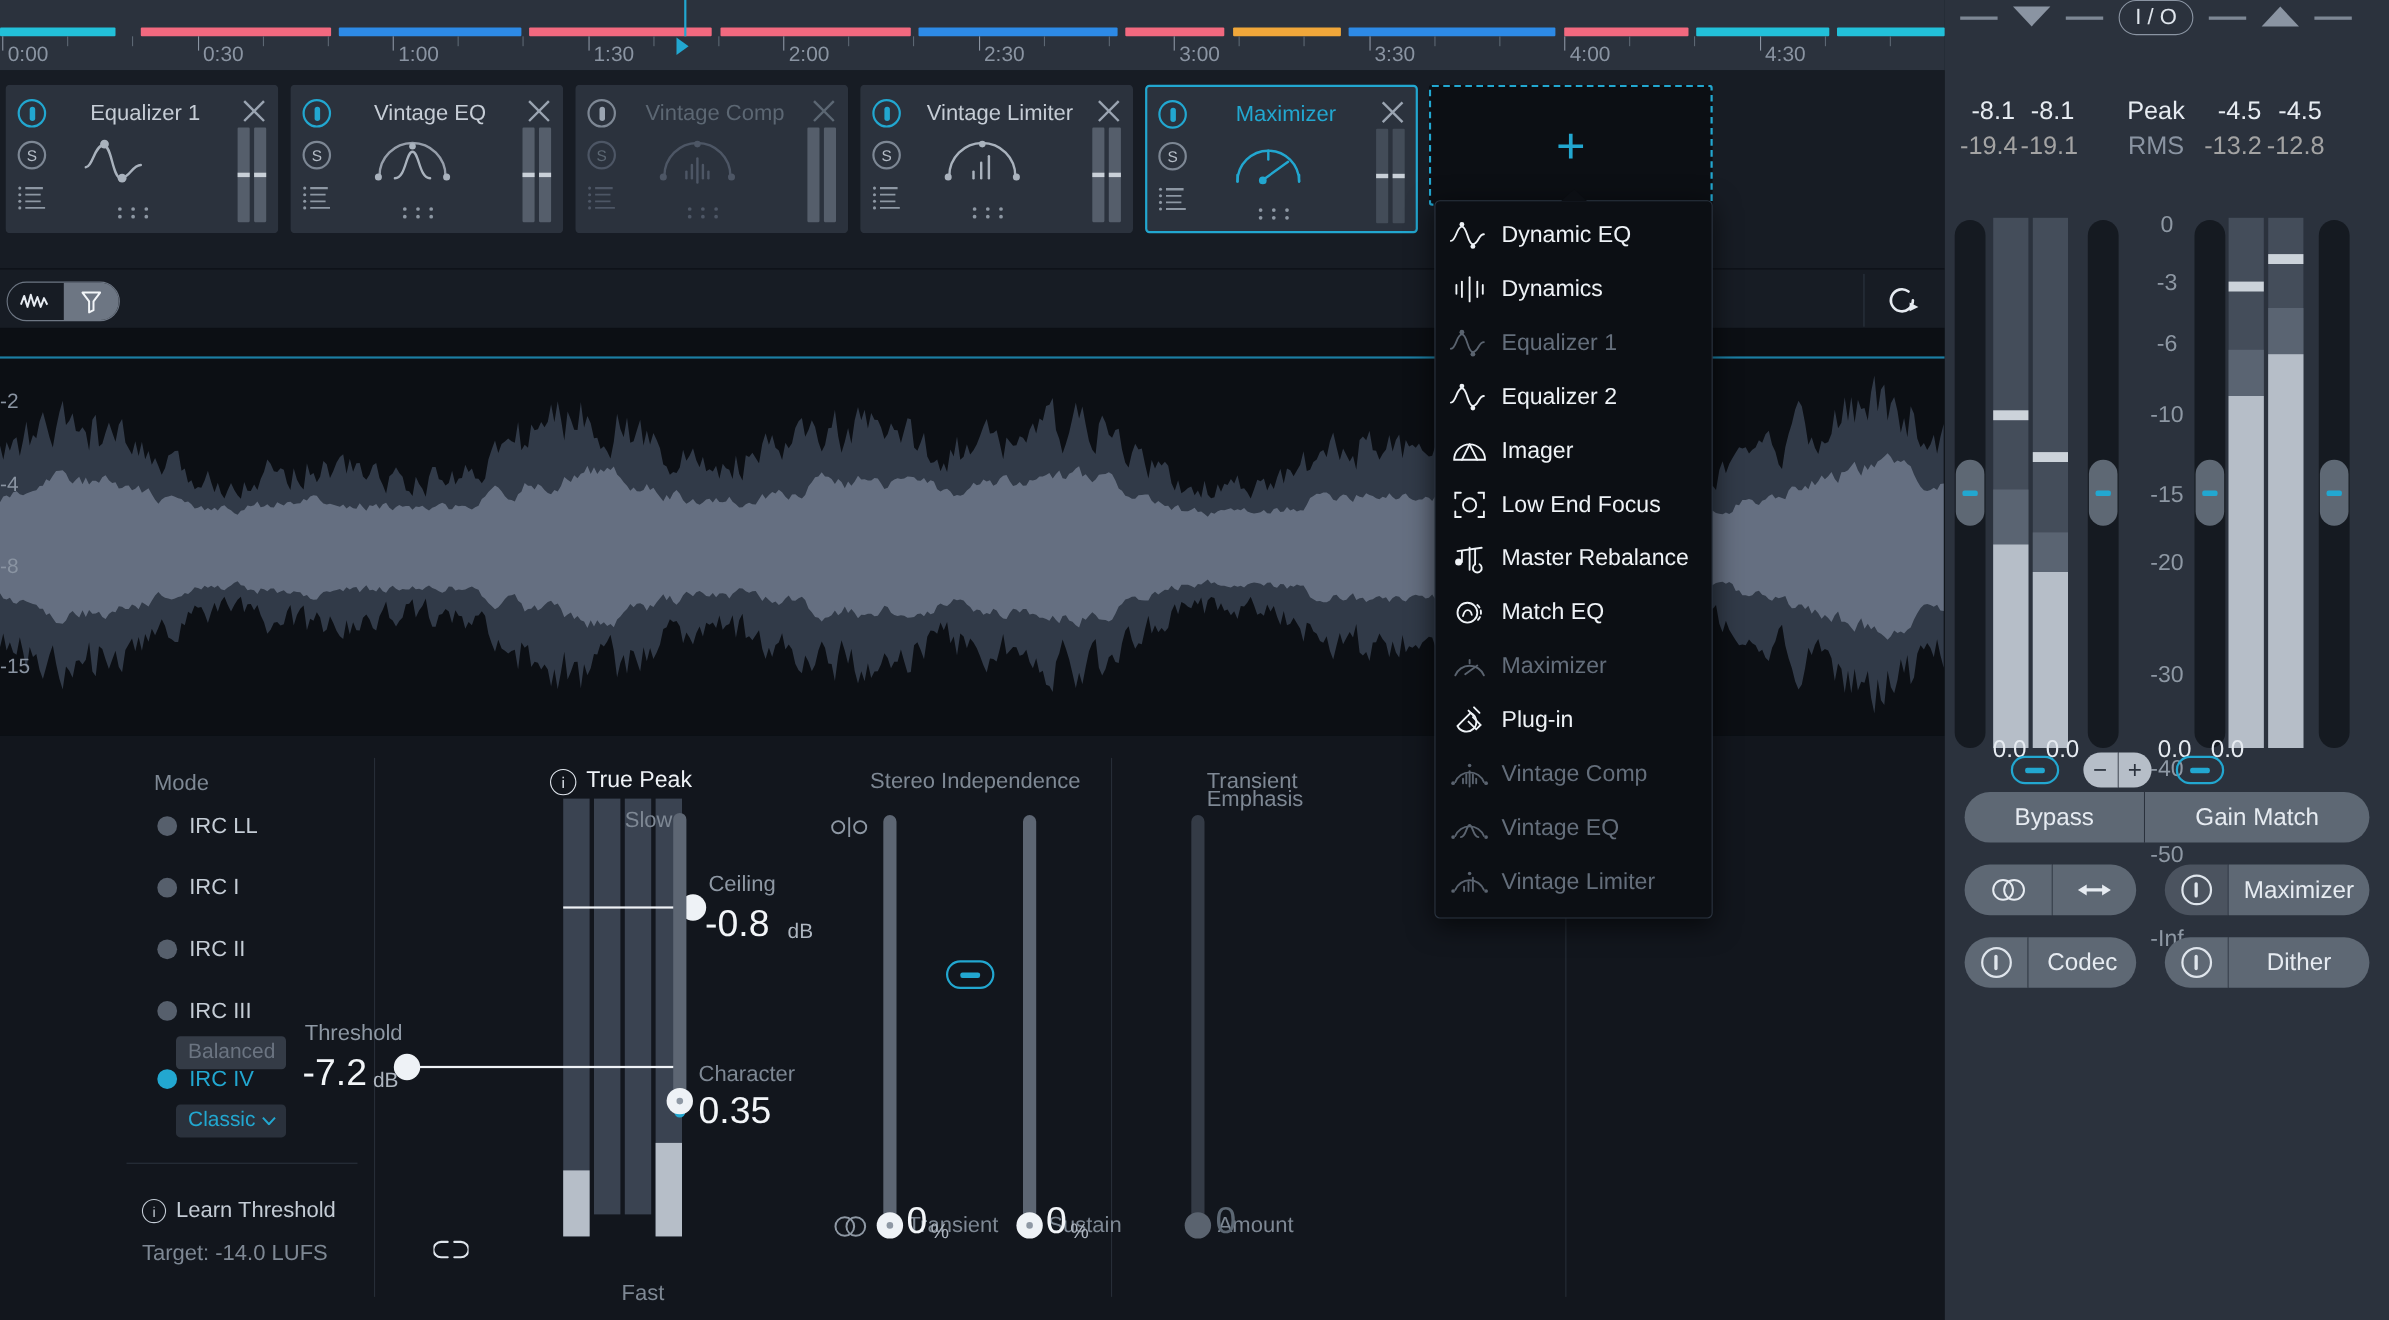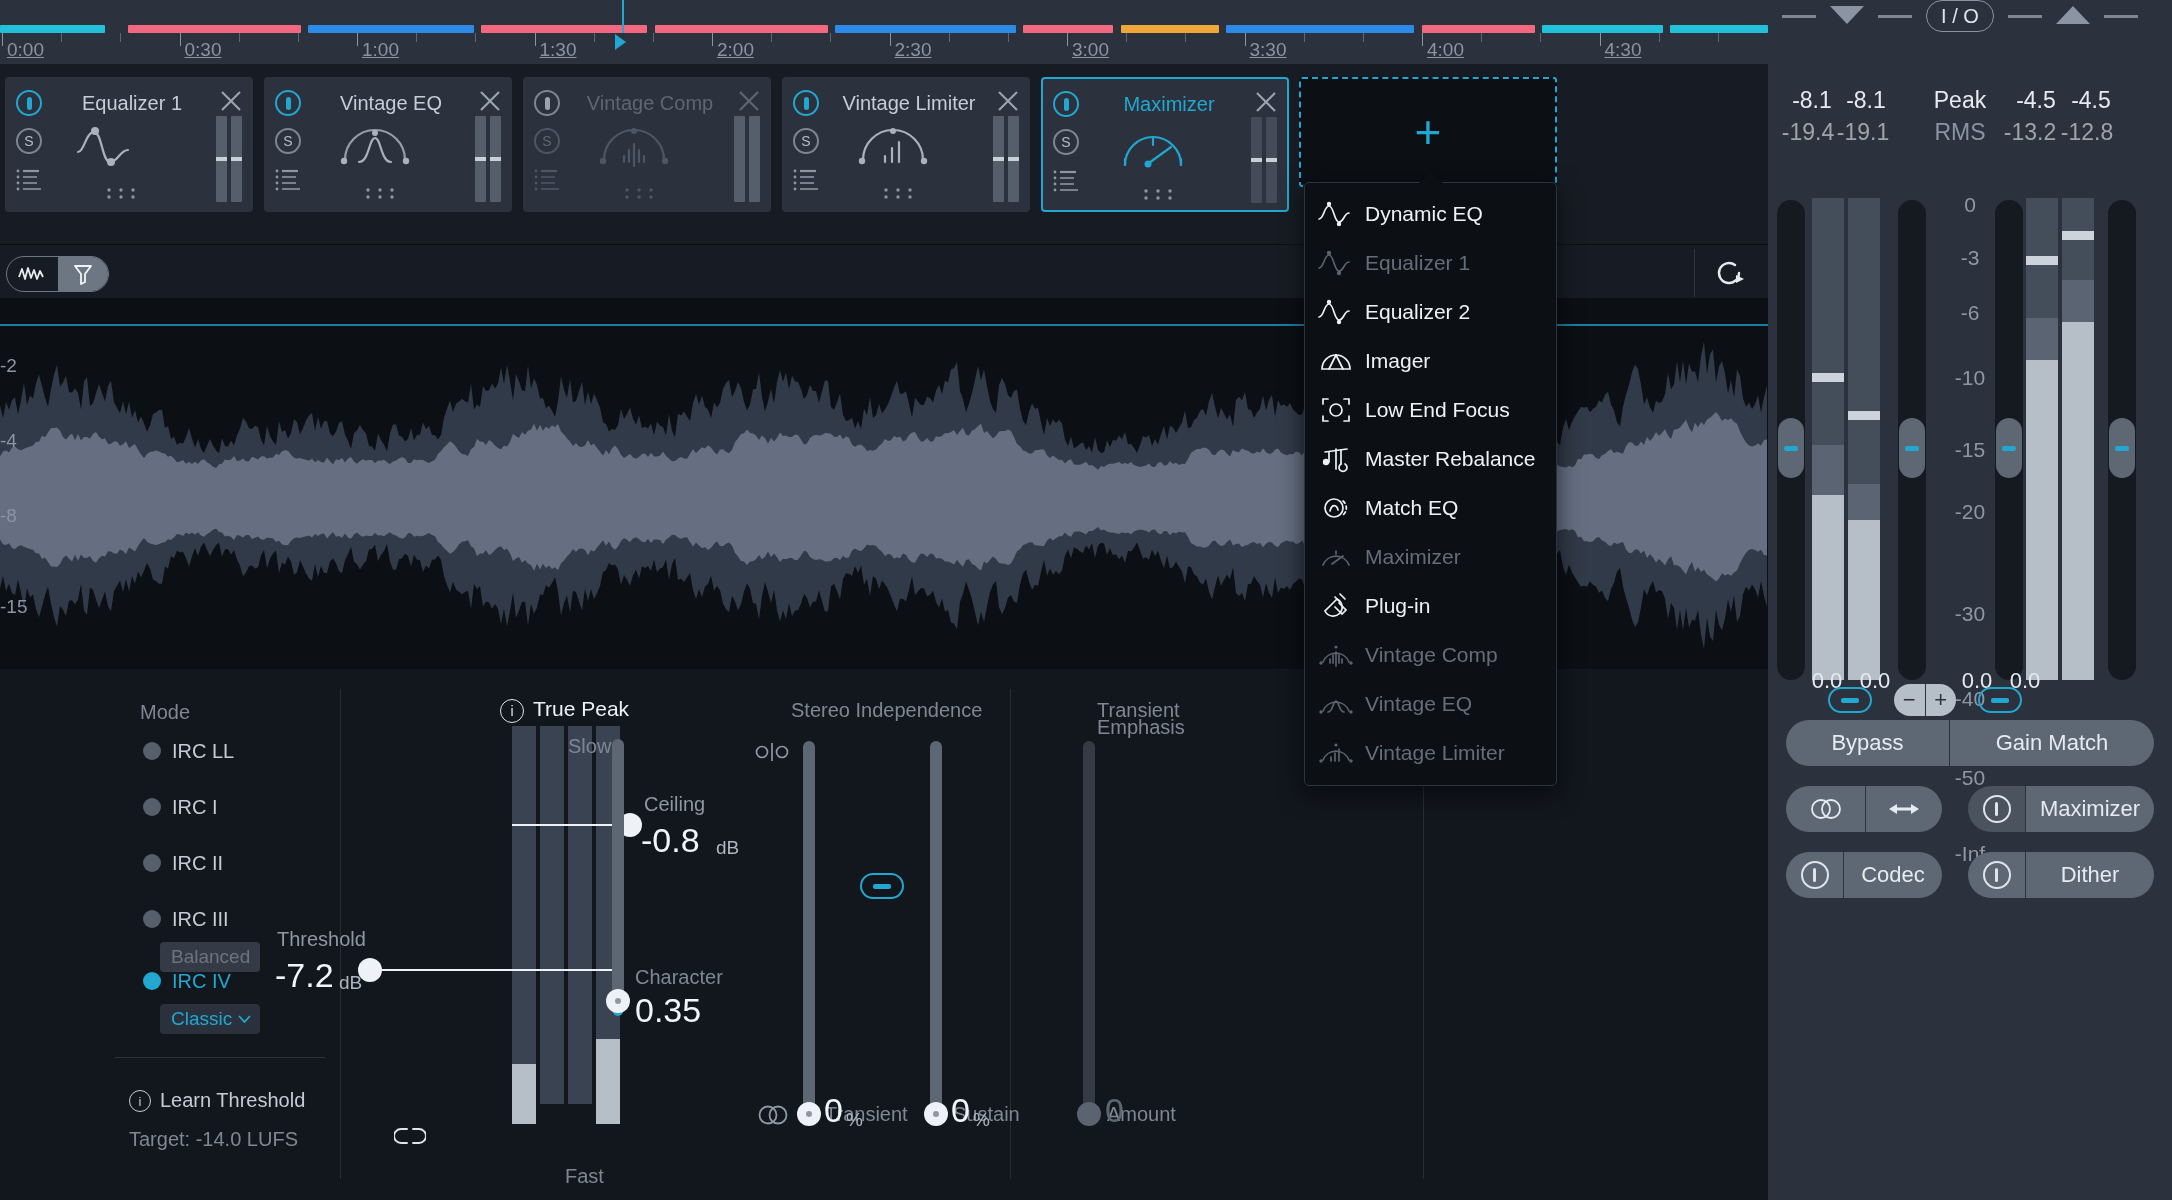--- a/index.html
+++ b/index.html
@@ -18,21 +18,20 @@
     background: #2b323d;
   }
   .tl-segments { position: absolute; left: 0; top: 25px; height: 8px; width: 1768px; }
   .tl-seg { position: absolute; top: 0; height: 8px; border-radius: 1px; }
   .tl-ticks { position: absolute; left: 0; top: 33px; width: 1768px; height: 31px; }
   .tl-tick { position: absolute; top: 0; width: 1px; height: 9px; background: #5c6773; }
   .tl-tick.major { height: 13px; background: #8a94a2; }
   .tl-label {
     position: absolute; top: 6px; font-size: 19px; color: #8a94a2;
     white-space: nowrap;
-    text-decoration: underline;
   }
   .tl-playhead {
     position: absolute; top: 0; width: 2px; height: 33px; background: #22a7d0;
   }
   .tl-playtri {
     position: absolute; top: 34px;
     width: 0; height: 0;
     border-left: 11px solid #22a7d0;
     border-top: 8px solid transparent;
     border-bottom: 8px solid transparent;
@@ -524,20 +523,30 @@
 
   <div class="menu" id="menu">
       <div class="menu-item">
         <span class="menu-ico"><svg viewBox="0 0 42 30" width="42" height="30">
             <path d="M4 20 C9 20 9 7 14 7 C19 7 19 23 24 23 C29 23 29 14 34 14" fill="none" stroke="#eef2f6" stroke-width="1.7" stroke-linecap="round"></path>
             <circle cx="14" cy="5" r="2.2" fill="#eef2f6"></circle>
             <circle cx="24" cy="25" r="2.2" fill="#eef2f6"></circle>
           </svg></span>
         <span>Dynamic EQ</span>
       </div>
+      <div class="menu-item">
+        <span class="menu-ico"><svg viewBox="0 0 42 30" width="42" height="30">
+            <line x1="9" y1="11" x2="9" y2="19" fill="none" stroke="#eef2f6" stroke-width="1.7" stroke-linecap="round"></line>
+            <line x1="14" y1="8" x2="14" y2="22" fill="none" stroke="#eef2f6" stroke-width="1.7" stroke-linecap="round"></line>
+            <line x1="21" y1="4" x2="21" y2="26" fill="none" stroke="#eef2f6" stroke-width="1.7" stroke-linecap="round"></line>
+            <line x1="28" y1="8" x2="28" y2="22" fill="none" stroke="#eef2f6" stroke-width="1.7" stroke-linecap="round"></line>
+            <line x1="33" y1="11" x2="33" y2="19" fill="none" stroke="#eef2f6" stroke-width="1.7" stroke-linecap="round"></line>
+          </svg></span>
+        <span>Dynamics</span>
+      </div>
       <div class="menu-item dim">
         <span class="menu-ico"><svg viewBox="0 0 42 30" width="42" height="30">
             <path d="M4 20 C9 20 9 7 14 7 C19 7 19 23 24 23 C29 23 29 14 34 14" fill="none" stroke="#5a636f" stroke-width="1.7" stroke-linecap="round"></path>
             <circle cx="14" cy="5" r="2.2" fill="#5a636f"></circle>
             <circle cx="24" cy="25" r="2.2" fill="#5a636f"></circle>
           </svg></span>
         <span>Equalizer 1</span>
       </div>
       <div class="menu-item">
         <span class="menu-ico"><svg viewBox="0 0 42 30" width="42" height="30">

